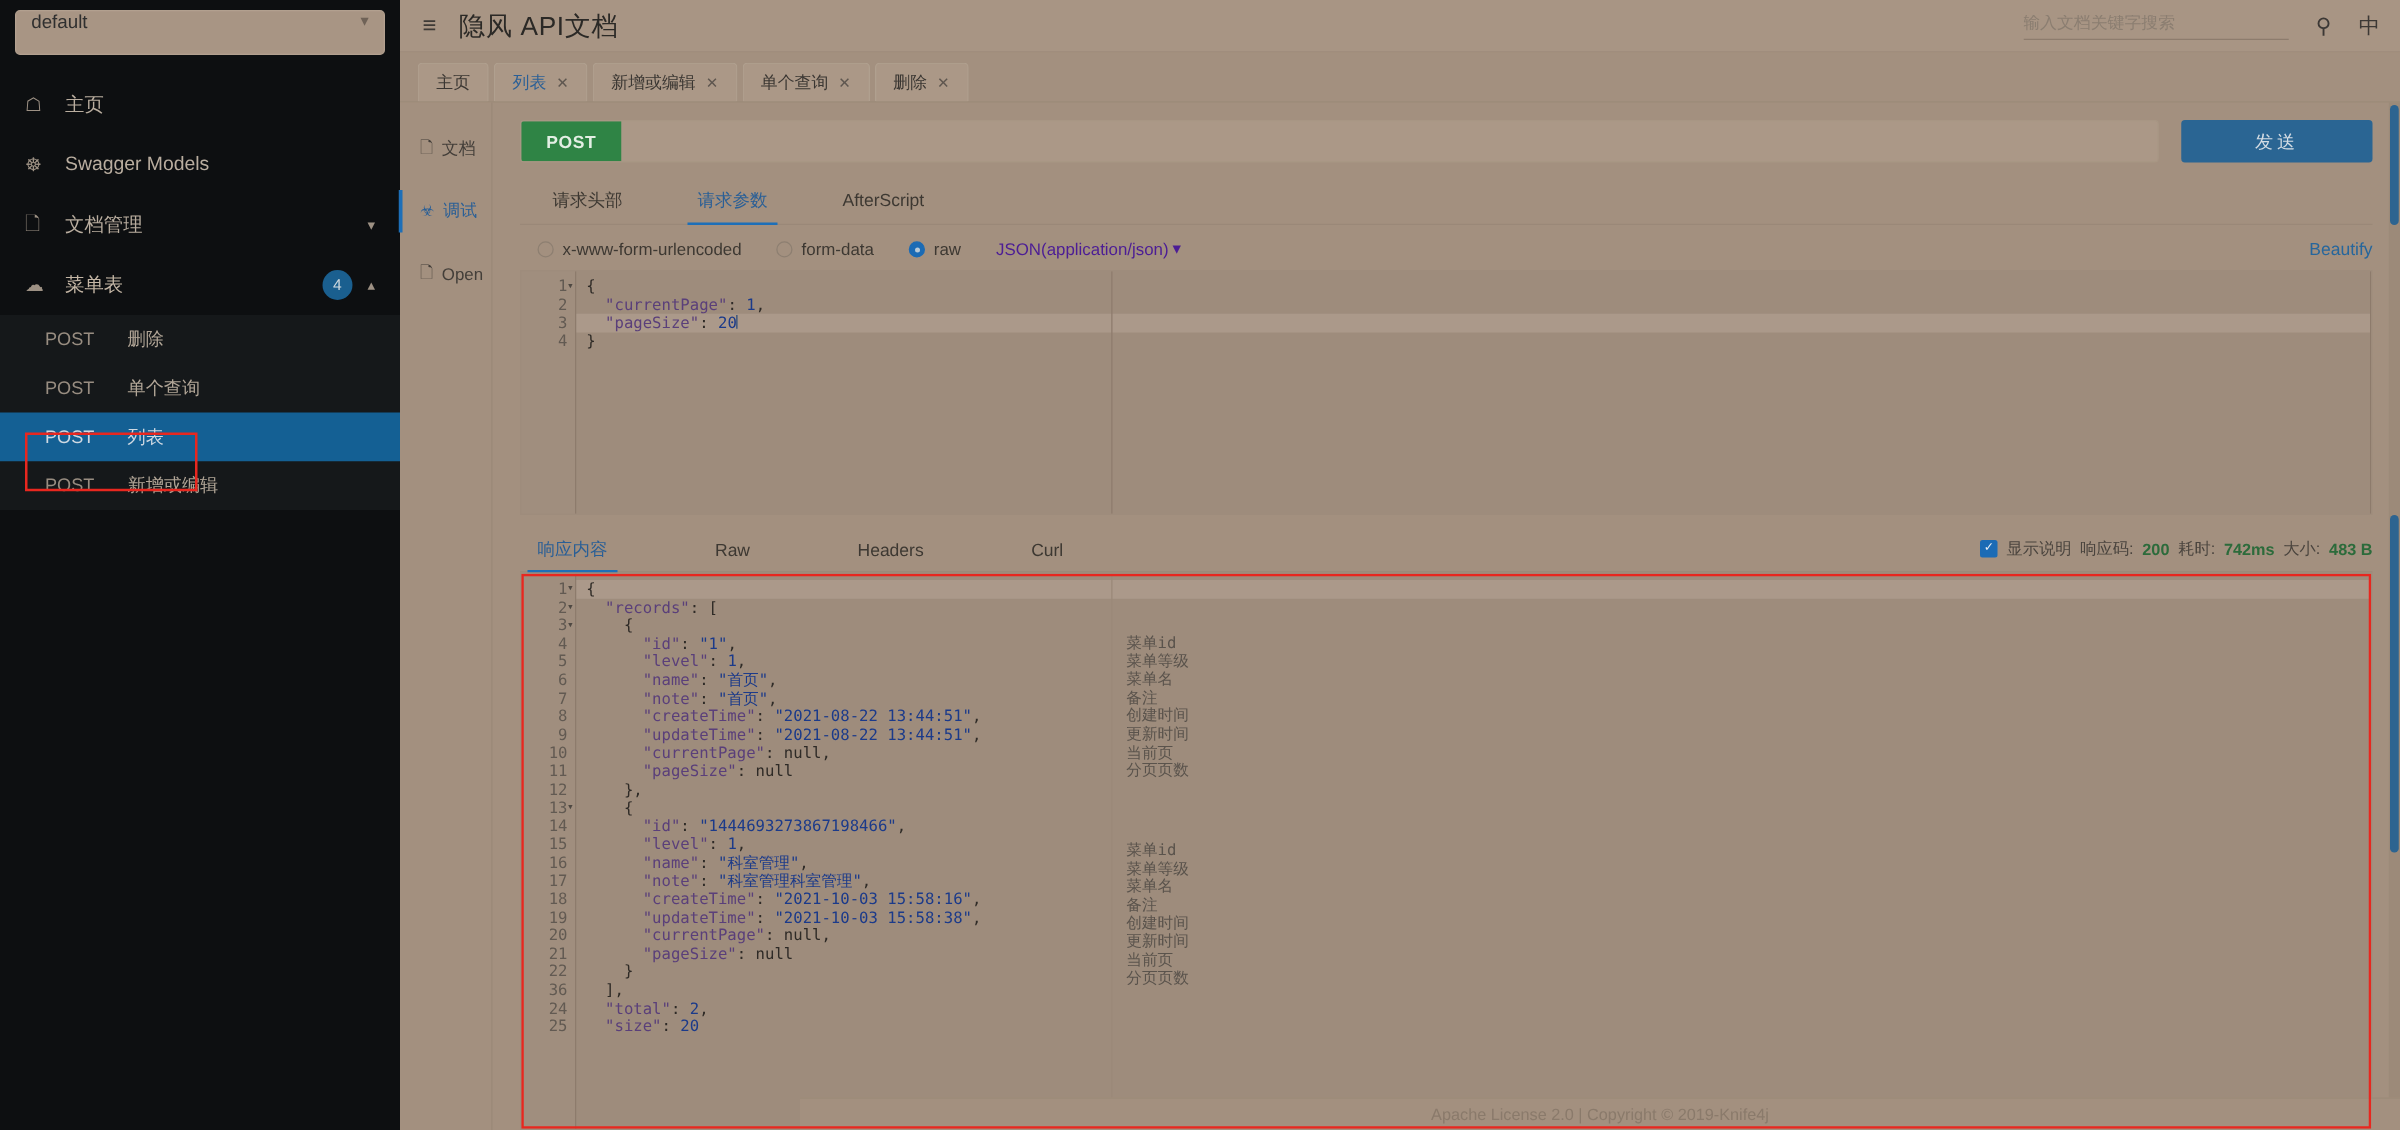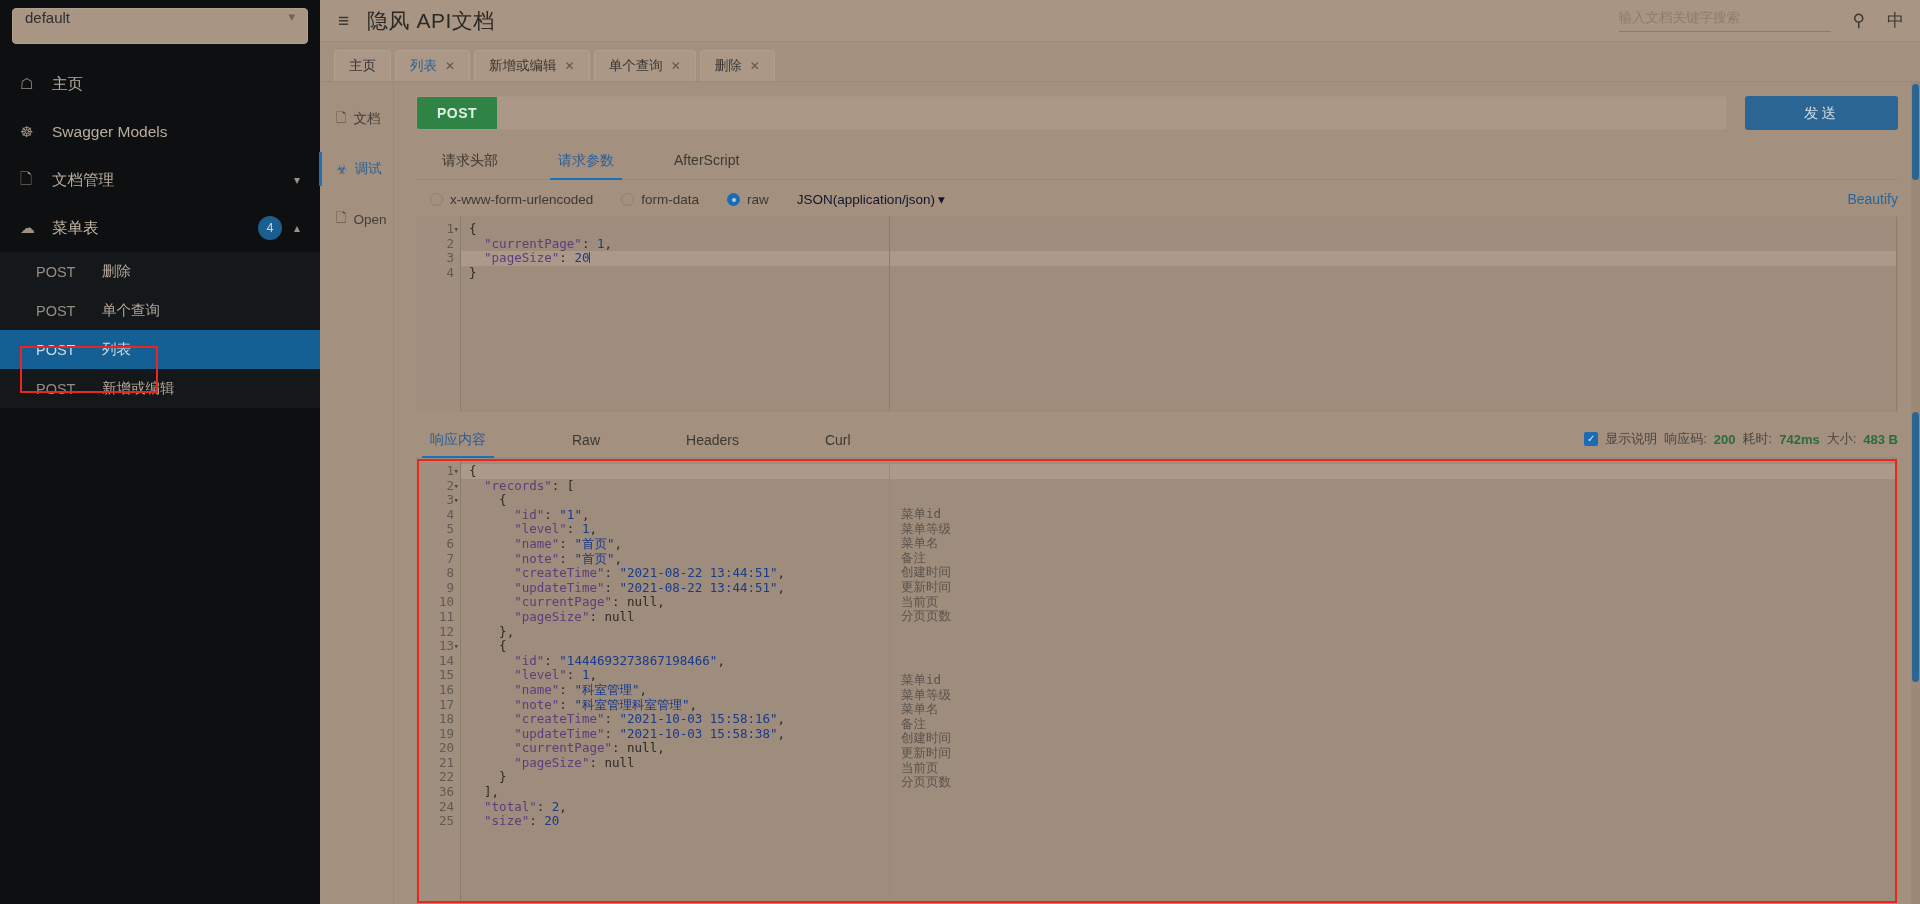--- a/index.html
+++ b/index.html
@@ -193,21 +193,21 @@
   .radio {
     width: 13px; height: 13px; border-radius: 50%;
     border: 1px solid #8d7f71; background: transparent;
     display: inline-block; position: relative;
   }
   .radio.on { border-color: #1b6bb5; background: #1b6bb5; }
   .radio.on::after {
     content: ""; position: absolute; left: 3.5px; top: 3.5px;
     width: 4px; height: 4px; border-radius: 50%; background: #b6c9d8;
   }
-  .ctype { font-size: 13.5px; color: #0f172a; display: flex; align-items: center; gap: 3px; }
+  .ctype { font-size: 13.5px; color: #4c1d95; display: flex; align-items: center; gap: 3px; }
   .beautify { margin-left: auto; font-size: 14px; color: #26669c; cursor: pointer; }
 
   
   .editor {
     background: #9e8c7c;
     border: 1px solid transparent;
     display: flex;
     font-family: "DejaVu Sans Mono", "Liberation Mono", monospace;
     font-size: 12.5px;
     line-height: 14.6px;
@@ -565,14 +565,17 @@
         </div>
 
       </div>
 
       <div class="vscroll-outer">
         <div class="vscroll-thumb" style="top:2px; height:96px;"></div>
         <div class="vscroll-thumb" style="top:330px; height:270px;"></div>
       </div>
     </div>
 
+    <div class="footer">
+      <span>Apache License 2.0 | Copyright © 2019-Knife4j</span>
+    </div>
   </div>
 </div>
 
 </body></html>

